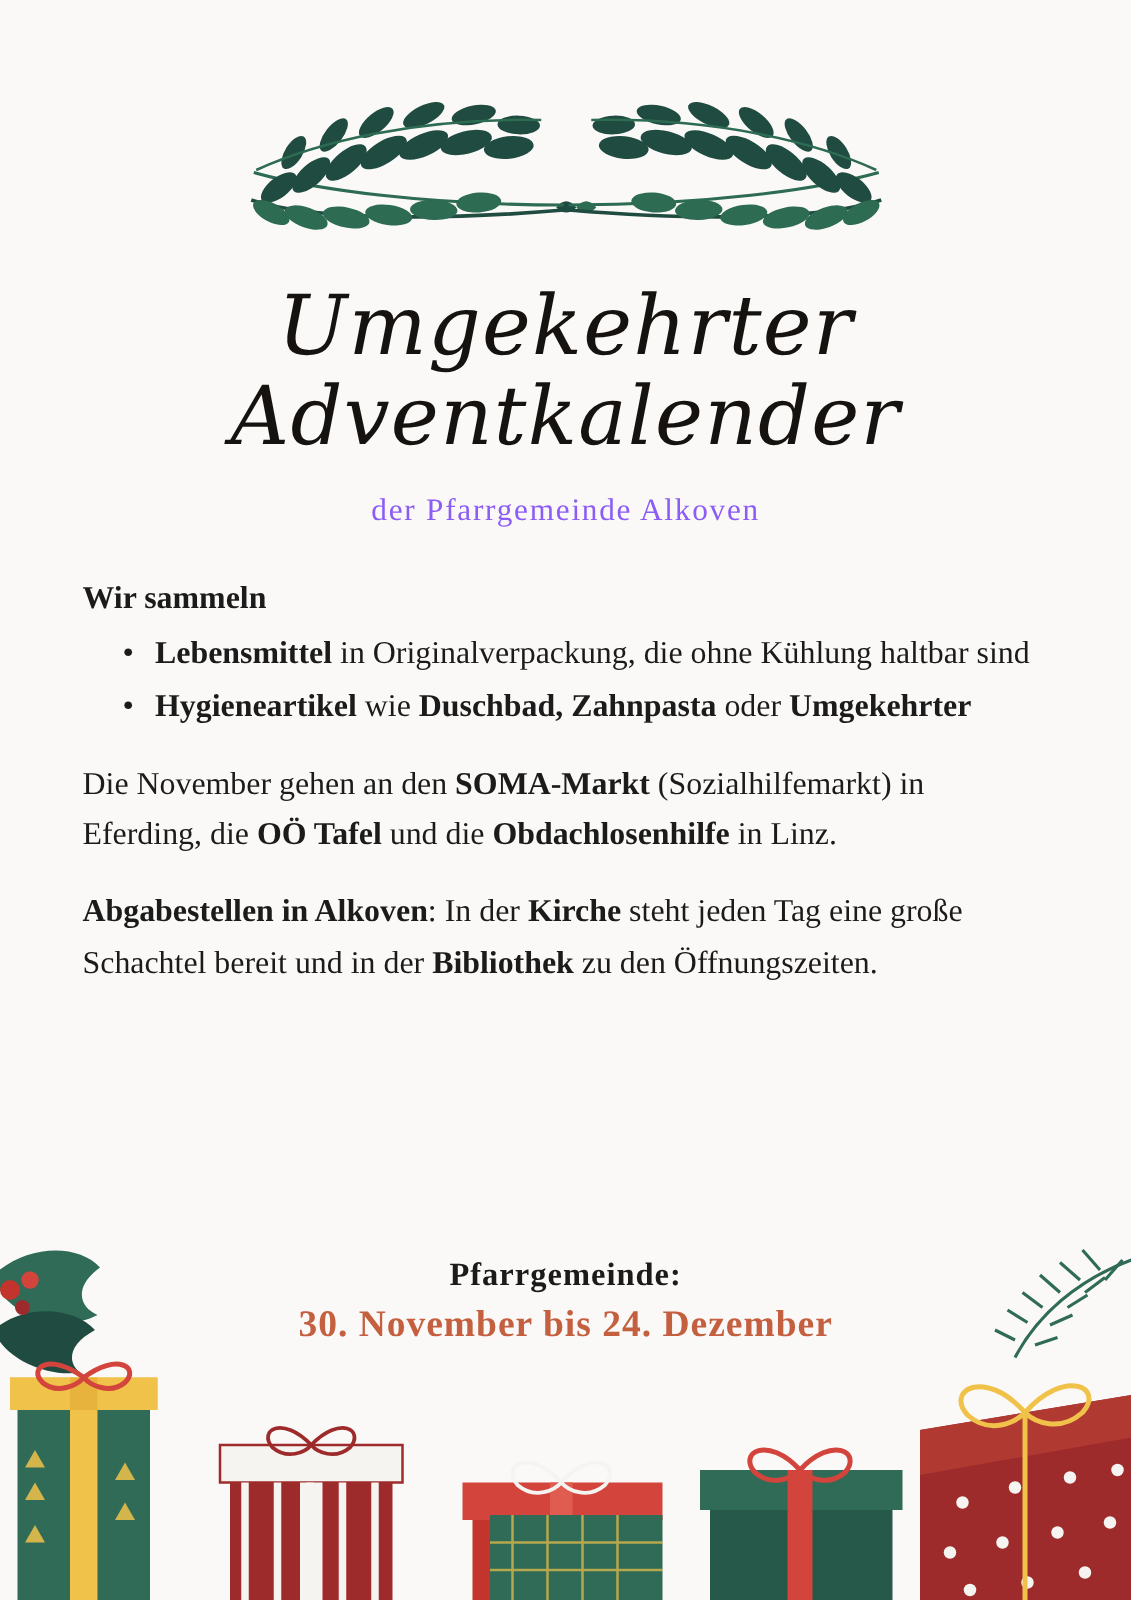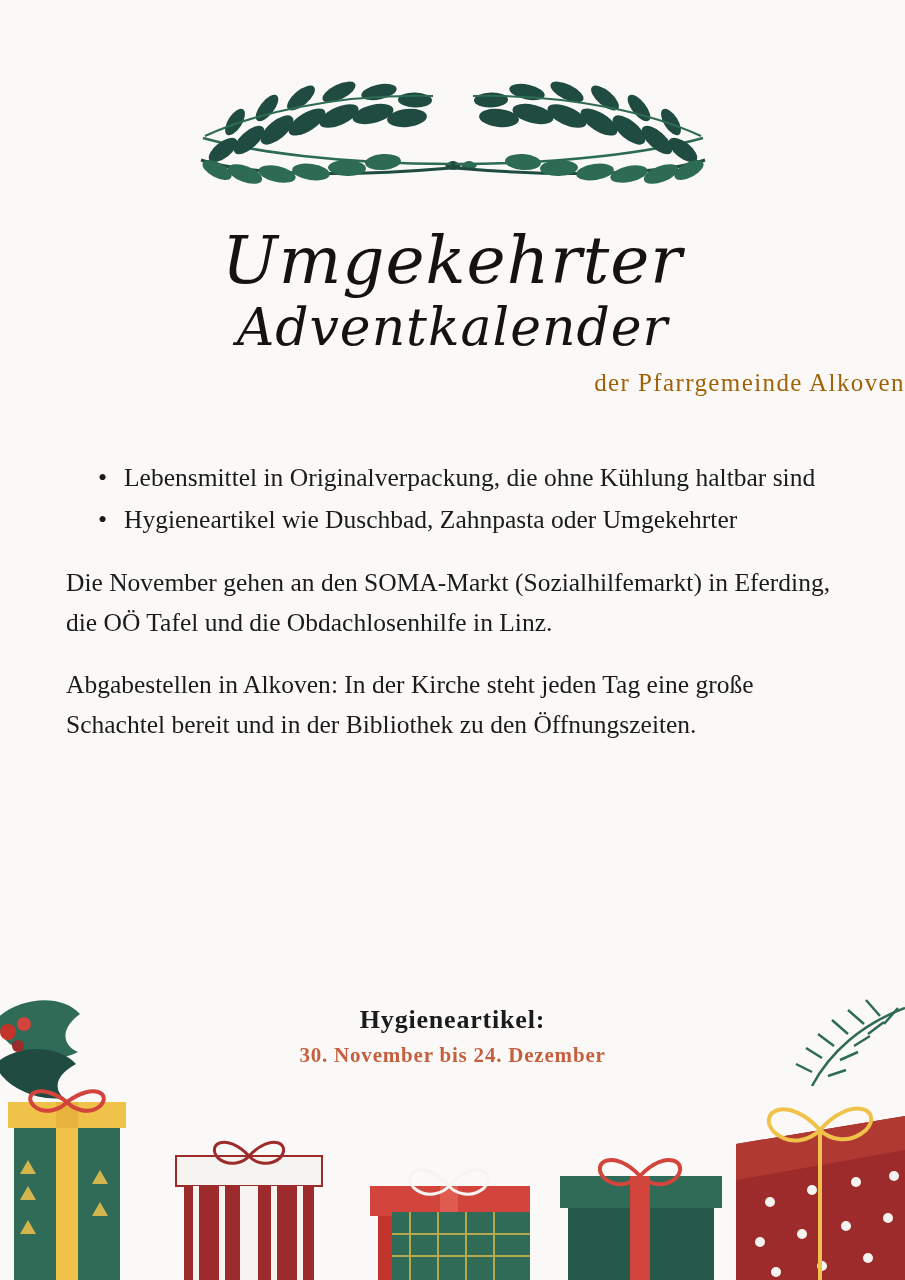--- a/index.html
+++ b/index.html
@@ -43,29 +43,28 @@
   .script-line {
     font-family: "DejaVu Serif", serif;
     font-style: italic;
     font-weight: 400;
     color: #15120f;
     line-height: 0.98;
     letter-spacing: 1px;
     margin-top: 44px;
   }
   .script-line.l1 { font-size: 66px; }
-  .script-line.l2 { font-size: 52px; margin-top: 8px; }
+  .script-line.l2 { font-size: 65px; margin-top: 8px; }
 
   .subtitle {
-    margin-top: 16px;
+    margin-top: 30px;
     font-size: 25px;
     letter-spacing: 1.4px;
-    color: #a16207;
+    color: #8b5cf6;
     font-family: "Liberation Serif", serif;
-    text-align: right;
   }
 
   
   .content {
     position: absolute;
     top: 458px;
     left: 66px;
     width: 775px;
     font-size: 25.5px;
     line-height: 1.58;
@@ -85,21 +84,21 @@
     padding-left: 26px;
     margin-bottom: 2px;
   }
   ul.collect-list li::before {
     content: "•";
     position: absolute;
     left: 0;
     top: -1px;
     font-size: 26px;
   }
-  b, strong { font-weight: normal; }
+  b, strong { font-weight: bold; }
 
   .para {
     margin: 22px 0 0 0;
   }
   .para.tight { }
 
   
   .period {
     position: absolute;
     top: 1005px;
@@ -107,21 +106,21 @@
     right: 0;
     text-align: center;
   }
   .period-label {
     font-size: 26px;
     font-weight: bold;
     letter-spacing: 0.8px;
   }
   .period-dates {
     margin-top: 8px;
-    font-size: 21px;
+    font-size: 30px;
     font-weight: bold;
     color: #c4603f;
     letter-spacing: 0.8px;
   }
 
   
   .gifts {
     position: absolute;
     left: 0;
     bottom: 0;
@@ -207,30 +206,31 @@
     </svg>
   </div>
 
   <div class="title-block">
     <div class="script-line l1">Umgekehrter</div>
     <div class="script-line l2">Adventkalender</div>
     <div class="subtitle">der Pfarrgemeinde Alkoven</div>
   </div>
 
   <div class="content">
+    <p class="lead">Wir sammeln</p>
     <ul class="collect-list">
       <li><b>Lebensmittel</b><span> in Originalverpackung, die ohne Kühlung haltbar sind</span></li>
       <li><b>Hygieneartikel</b><span> wie </span><b>Duschbad, Zahnpasta</b><span> oder </span><b>Umgekehrter</b></li>
     </ul>
     <p class="para"><span>Die November gehen an den </span><b>SOMA-Markt</b><span> (Sozialhilfemarkt) in Eferding, die </span><b>OÖ Tafel</b><span> und die </span><b>Obdachlosenhilfe</b><span> in Linz.</span></p>
     <p class="para tight"><b>Abgabestellen in Alkoven</b><span>: In der </span><b>Kirche</b><span> steht jeden Tag eine große Schachtel bereit und in der </span><b>Bibliothek</b><span> zu den Öffnungszeiten.</span></p>
   </div>
 
   <div class="period">
-    <div class="period-label">Hygieneartikel:</div>
+    <div class="period-label">Pfarrgemeinde:</div>
     <div class="period-dates">30. November bis 24. Dezember</div>
   </div>
 
   <div class="gifts">
     <svg viewBox="0 0 905 290" width="905" height="290" xmlns="http://www.w3.org/2000/svg">
 
       <g>
         <path d="M-5 30 C20 6 62 4 80 24 C58 40 64 56 78 62 C52 76 16 64 2 46 Z" fill="#2f6b56"></path>
         <path d="M0 70 C26 52 62 58 76 74 C54 86 54 100 64 108 C36 112 6 96 -2 80 Z" fill="#1f4b40"></path>
         <circle cx="8" cy="42" r="8" fill="#c3342d"></circle>

